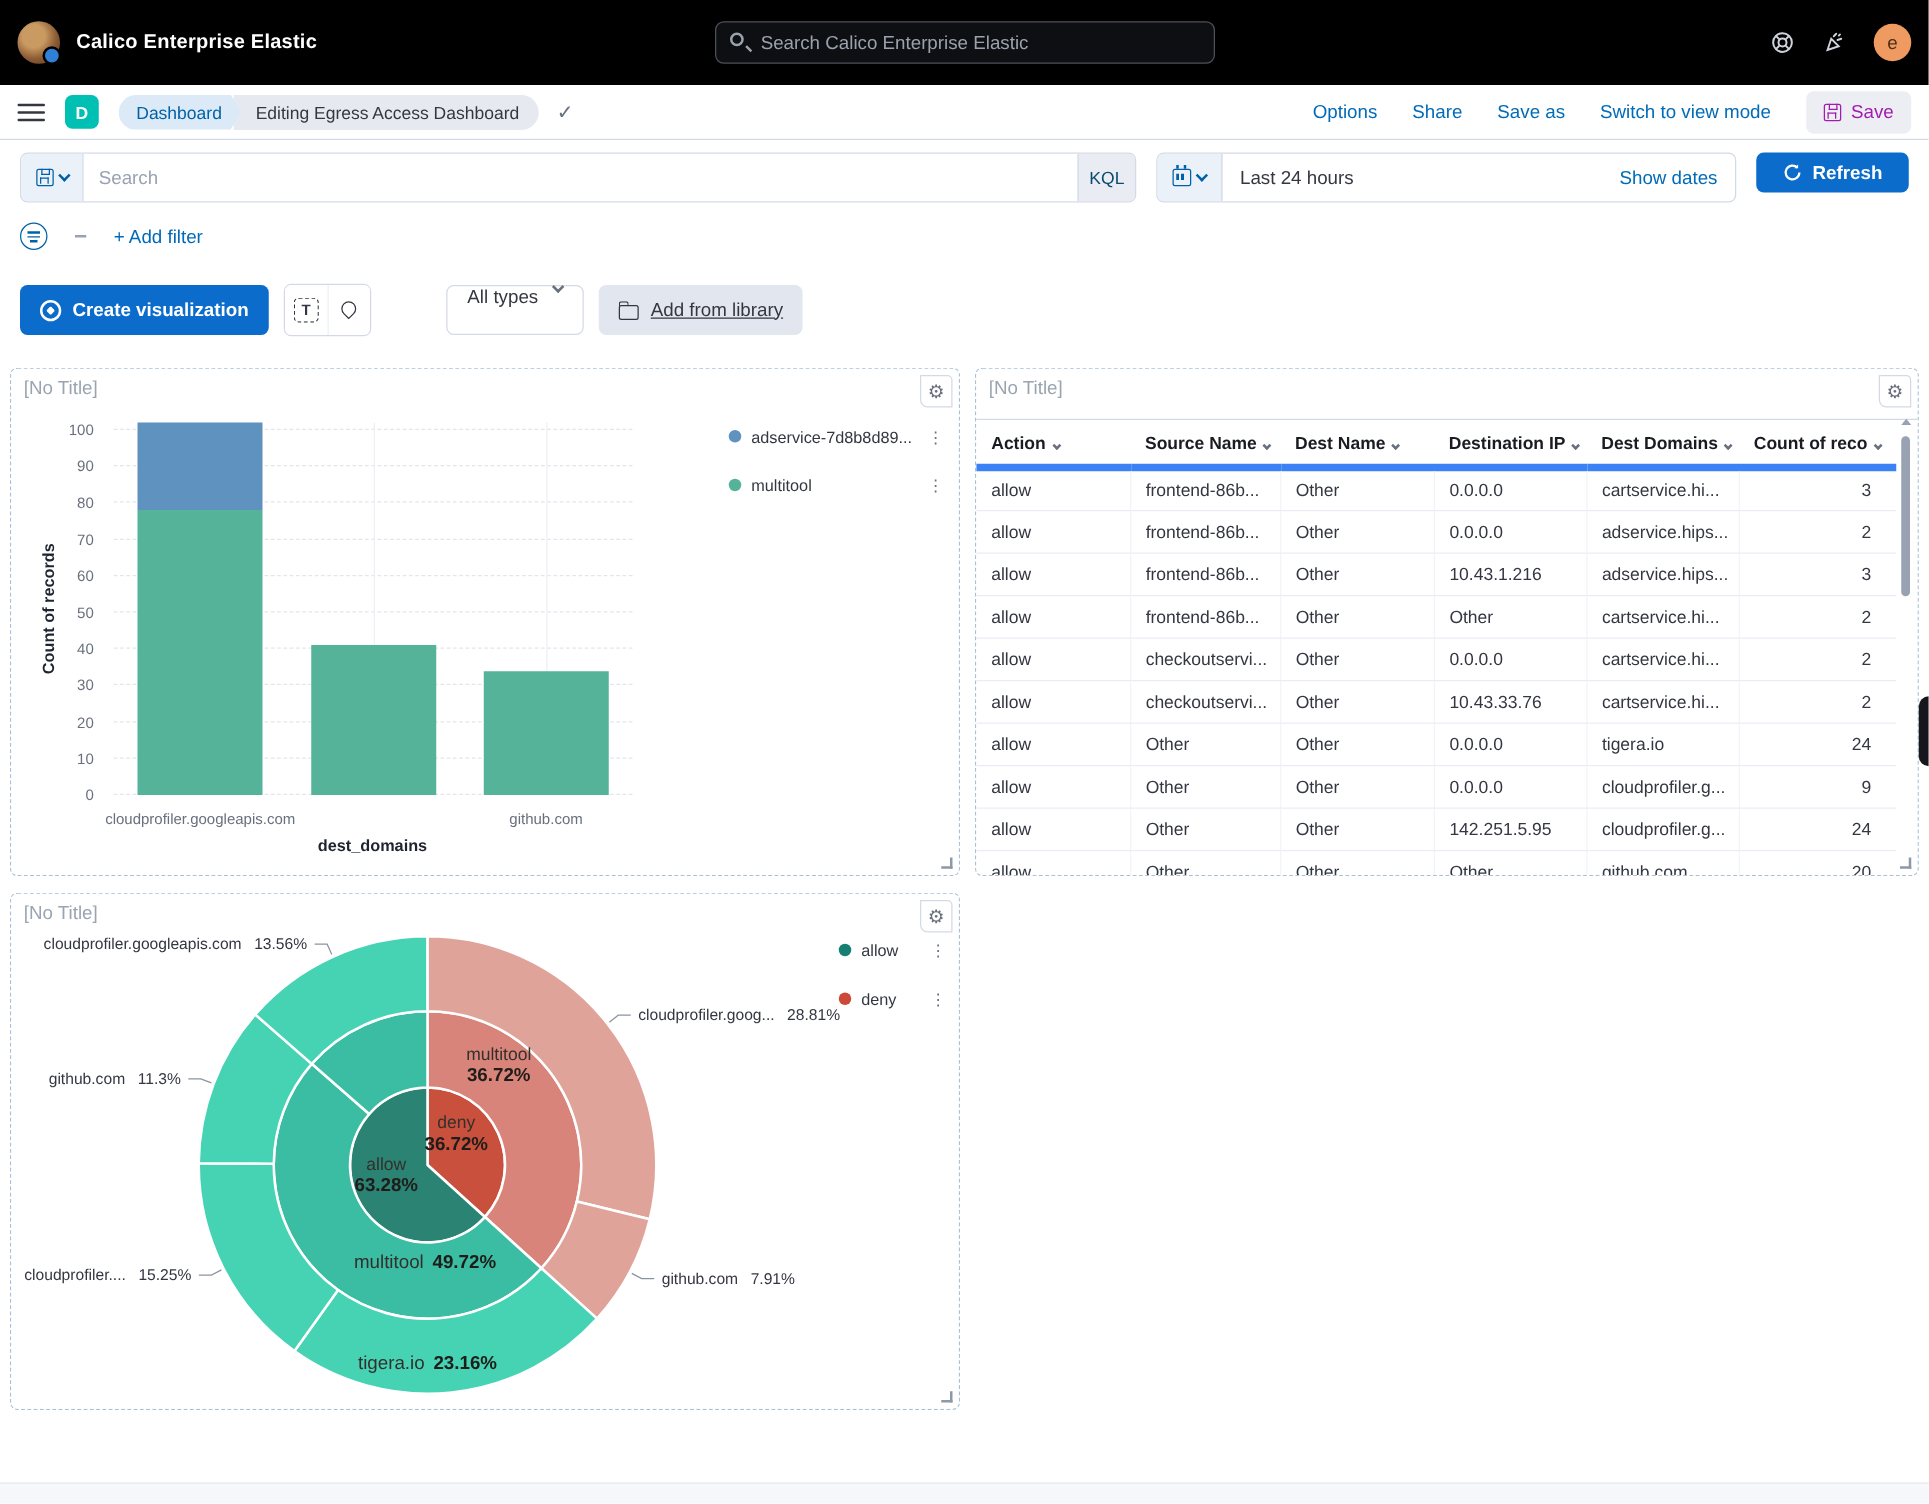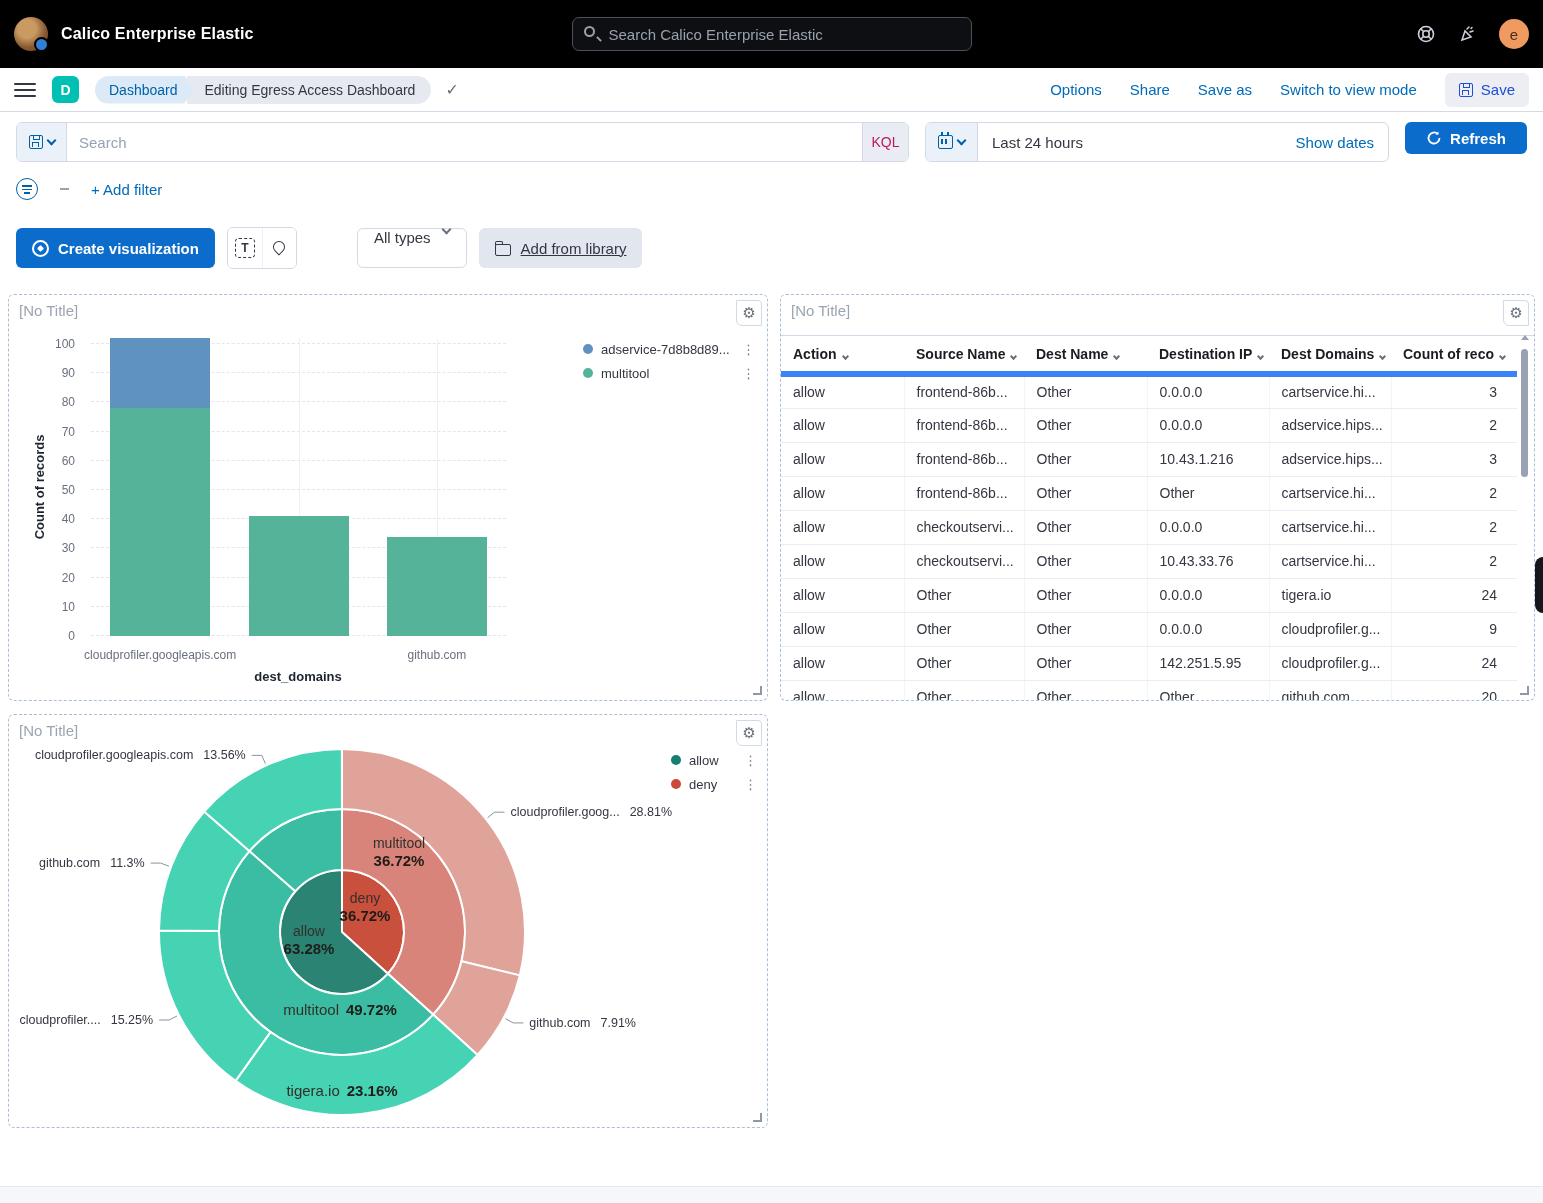--- a/index.html
+++ b/index.html
@@ -24,29 +24,29 @@
   .navbar { height:44px; border-bottom:1px solid #D3DAE6; display:flex; align-items:center; padding:0 14px; background:#fff; }
   .hamburger { width:22px; display:flex; flex-direction:column; gap:4px; cursor:pointer; }
   .hamburger i { height:2px; background:#343741; border-radius:1px; display:block; }
   .dash-badge { width:27px; height:27px; border-radius:6px; background:#00BFB3; color:#fff; font-weight:700; font-size:14px; display:flex; align-items:center; justify-content:center; margin-left:16px; }
   .crumbs { display:flex; align-items:center; margin-left:16px; }
   .crumb-root { position:relative; z-index:2; background:#DCEAF7; color:#0061A6; font-size:14px; height:28px; display:flex; align-items:center; padding:0 16px 0 14px; clip-path:polygon(0 0, calc(100% - 9px) 0, 100% 50%, calc(100% - 9px) 100%, 0 100%); border-radius:14px 0 0 14px; }
   .crumb-cur { background:#E6EAF0; color:#343741; font-size:14px; height:28px; display:flex; align-items:center; padding:0 16px 0 18px; border-radius:0 14px 14px 0; margin-left:-7px; }
   .crumb-check { color:#69707D; font-size:16px; margin-left:14px; }
   .nav-actions { margin-left:auto; display:flex; align-items:center; gap:28px; }
   .nav-link { color:#006BB8; font-size:15px; cursor:pointer; text-decoration:none; background:none; border:none; font-family:inherit; }
-  .save-btn { background:#ECEEF3; color:#1d4ed8; font-size:15px; height:34px; border-radius:6px; border:none; padding:0 14px; display:flex; align-items:center; gap:8px; font-family:inherit; }
+  .save-btn { background:#ECEEF3; color:#a21caf; font-size:15px; height:34px; border-radius:6px; border:none; padding:0 14px; display:flex; align-items:center; gap:8px; font-family:inherit; }
 
   
   .query-row { display:flex; margin:10px 16px 0; gap:16px; }
   .qbar { flex:1; height:40px; border:1px solid #D3DAE6; border-radius:6px; display:flex; align-items:stretch; background:#fff; overflow:hidden; }
   .qbar-addon { width:50px; background:#EBF1F9; border-right:1px solid #D3DAE6; display:flex; align-items:center; justify-content:center; gap:5px; cursor:pointer; }
   .qbar input { flex:1; border:none; outline:none; font-size:15px; color:#343741; padding:0 12px; font-family:inherit; }
   .qbar input::placeholder { color:#98A2B3; }
-  .kql { width:46px; background:#E9EDF3; border-left:1px solid #D3DAE6; color:#be185d; font-size:14px; display:flex; align-items:center; justify-content:center; cursor:pointer; }
+  .kql { width:46px; background:#E9EDF3; border-left:1px solid #D3DAE6; color:#0c4a6e; font-size:14px; display:flex; align-items:center; justify-content:center; cursor:pointer; }
   .datebar { width:464px; height:40px; border:1px solid #D3DAE6; border-radius:6px; display:flex; align-items:stretch; background:#fff; overflow:hidden; }
   .date-addon { width:52px; background:#EBF1F9; border-right:1px solid #D3DAE6; display:flex; align-items:center; justify-content:center; gap:5px; cursor:pointer; }
   .date-text { display:flex; align-items:center; padding:0 14px; font-size:15px; color:#343741; }
   .show-dates { margin-left:auto; display:flex; align-items:center; padding:0 14px; color:#006BB8; font-size:15px; cursor:pointer; }
   .refresh-btn { width:122px; height:32px; background:#0B6CCB; border:none; border-radius:6px; color:#fff; font-size:15px; font-weight:700; display:flex; align-items:center; justify-content:center; gap:8px; cursor:pointer; font-family:inherit; }
   .chev { width:7px; height:7px; border-right:2px solid #69707D; border-bottom:2px solid #69707D; transform:rotate(45deg); display:inline-block; margin-top:-3px; }
   .chev.blue { border-color:#0061A6; }
 
   
   .filter-row { display:flex; align-items:center; gap:22px; margin:14px 16px 0; height:26px; }
@@ -73,21 +73,21 @@
 
   
   .dashboard { position:relative; margin-top:25px; height:860px; }
   .panel { position:absolute; background:#fff; border:1px dashed #A9BFD6; border-radius:6px; }
   .panel-bar  { left:8px;   top:0;     width:760px; height:407px; }
   .panel-table{ left:780px; top:0;     width:755px; height:407px; }
   .panel-pie  { left:8px;   top:420px; width:760px; height:414px; }
   .panel-title { position:absolute; left:10px; top:7px; color:#9AA5B1; font-size:15px; }
   .gear-btn { position:absolute; right:5px; top:5px; width:26px; height:26px; border:1px solid #D3DAE6; border-radius:0 4px 0 6px; background:#fff; color:#69707D; font-size:15px; display:flex; align-items:center; justify-content:center; cursor:pointer; }
   .resize-handle { position:absolute; right:5px; bottom:5px; width:9px; height:9px; border-right:2px solid #8d99a8; border-bottom:2px solid #8d99a8; cursor:nwse-resize; }
-  .legend { position:absolute; display:flex; flex-direction:column; gap:6px; }
+  .legend { position:absolute; display:flex; flex-direction:column; gap:21px; }
   .legend-row { display:flex; align-items:center; position:relative; height:18px; }
   .legend-dot { width:10px; height:10px; border-radius:50%; margin-right:8px; flex:0 0 auto; }
   .legend-label { font-size:13px; color:#343741; white-space:nowrap; }
   .legend-menu { position:absolute; right:0; color:#69707D; font-size:13px; cursor:pointer; }
 
   
   .bar-plot { position:absolute; left:82px; top:43px; width:415px; height:298px; }
   .hgrid { position:absolute; left:0; right:0; height:0; border-top:1px dashed #E2E6EC; }
   .vgrid { position:absolute; top:0; bottom:0; width:1px; background:#EDF0F4; }
   .bar-seg { position:absolute; }

